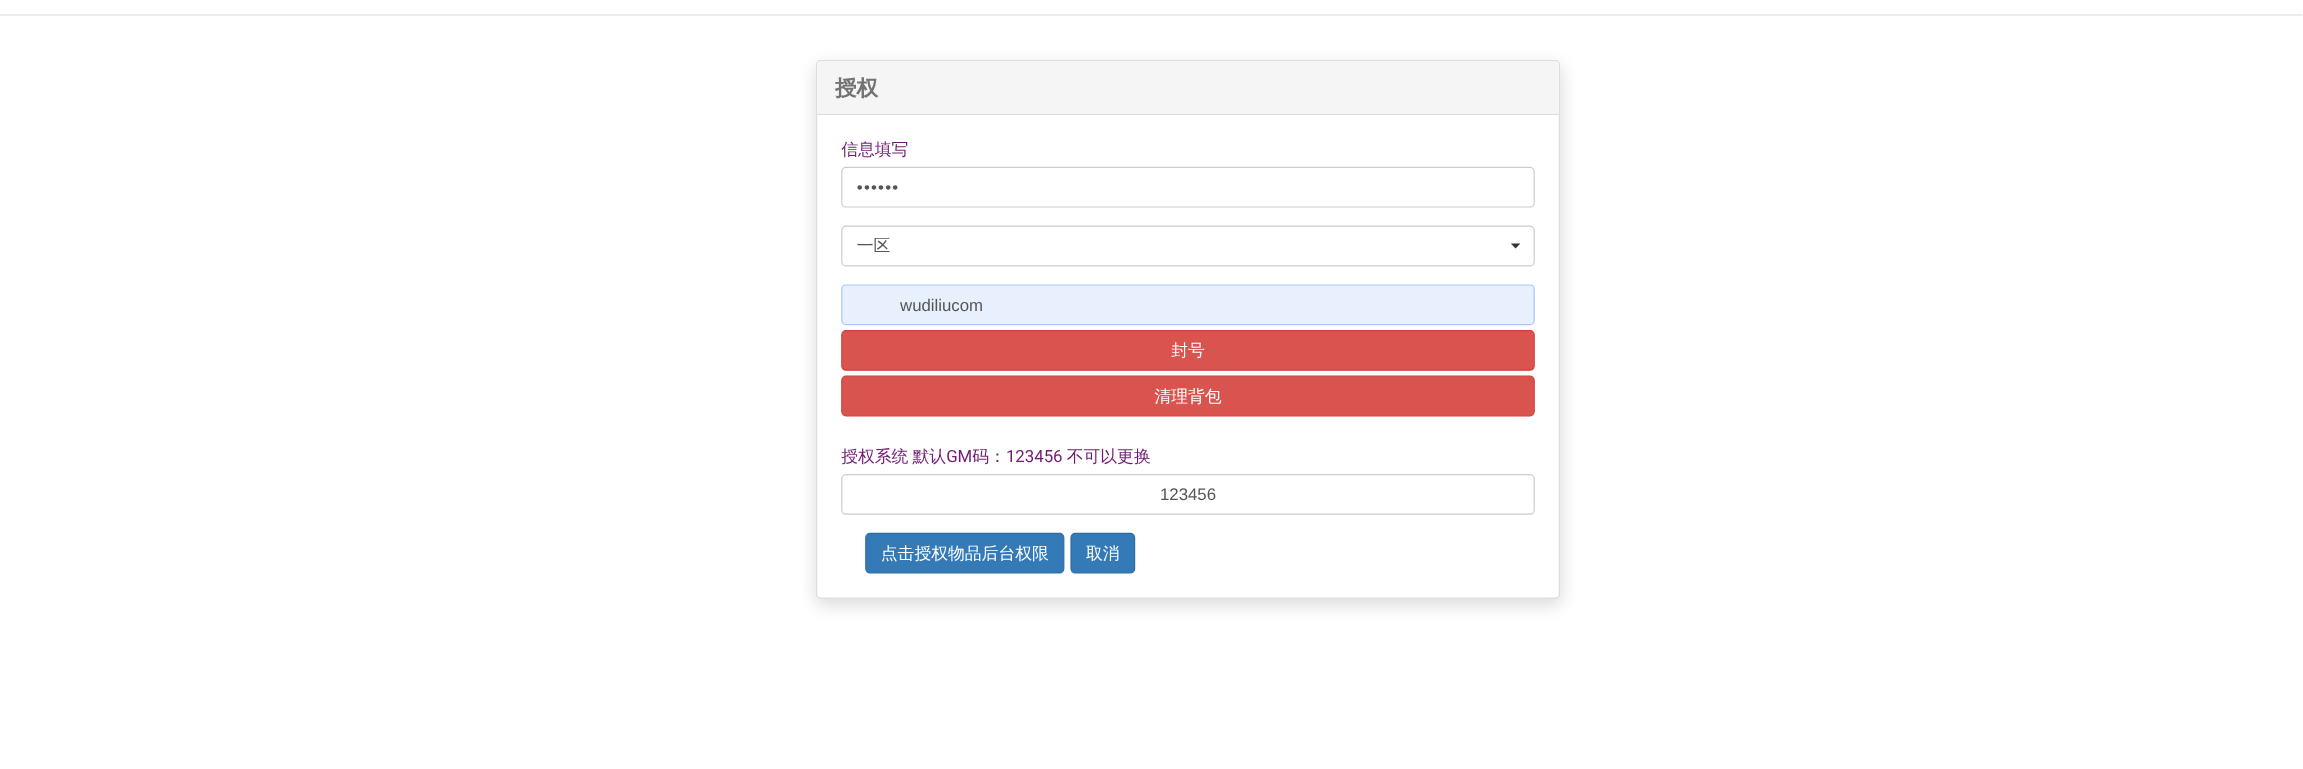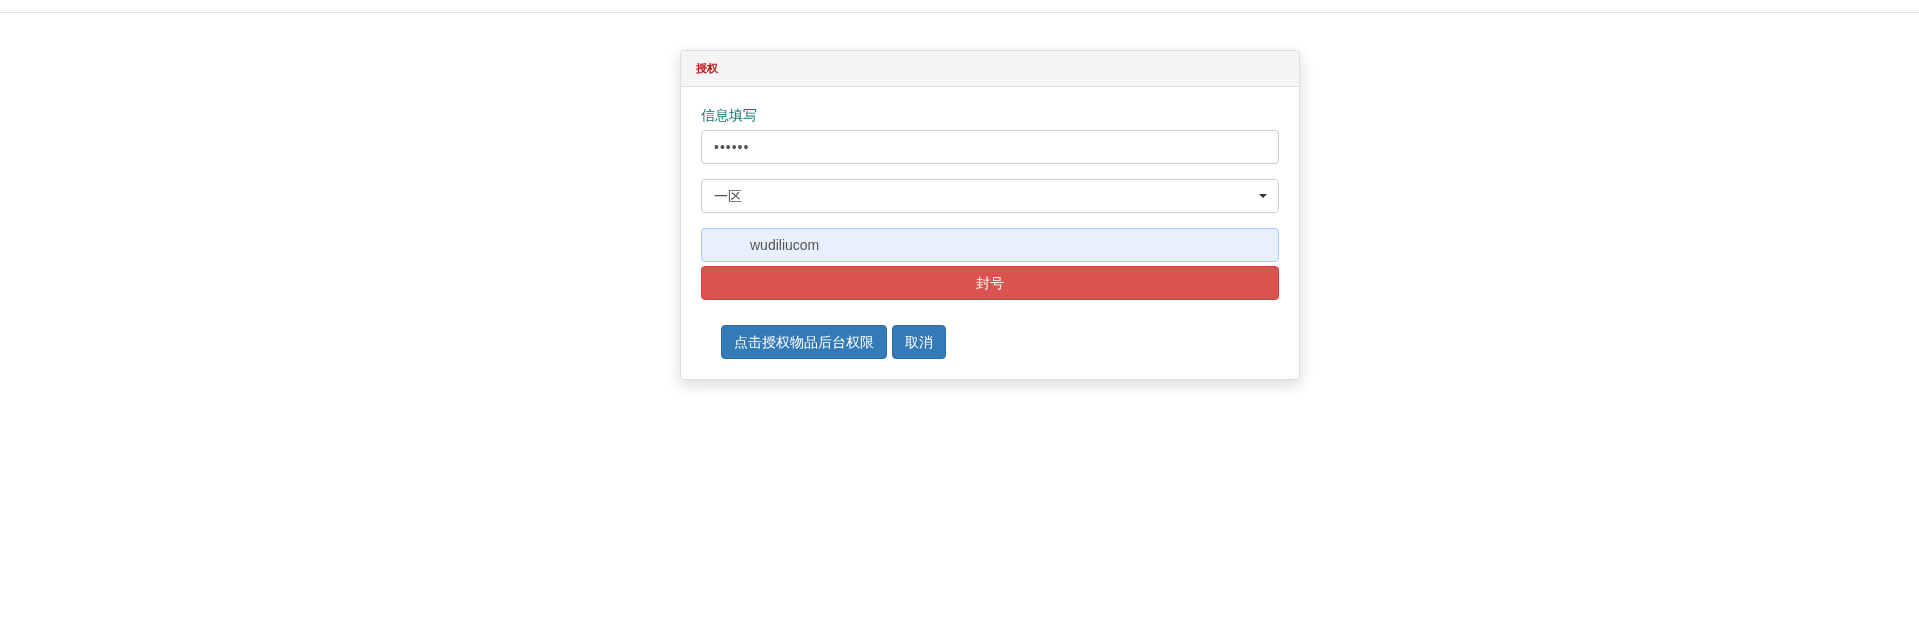--- a/index.html
+++ b/index.html
@@ -39,41 +39,41 @@
     
     .panel-header {
       background-color: #f5f5f5;
       border-bottom: 1px solid #ddd;
       padding: 10px 15px;
       border-top-left-radius: 4px;
       border-top-right-radius: 4px;
     }
     
     .panel-header h3 {
-      font-size: 11px;
+      font-size: 18px;
       font-weight: bold;
-      color: #b91c1c;
+      color: #737373;
     }
     
     .panel-body {
       padding: 20px;
     }
     
     .form-group {
       margin-bottom: 15px;
     }
     
     .form-group.tight {
       margin-bottom: 4px;
     }
     
     label {
       display: block;
       margin-bottom: 5px;
-      color: #0f766e;
+      color: #701a75;
       font-weight: normal;
       font-size: 14px;
     }
     
     .form-control {
       display: block;
       width: 100%;
       height: 34px;
       padding: 6px 12px;
       font-size: 14px;
@@ -190,22 +190,27 @@
         <span class="select-caret"></span>
       </div>
     </div>
 
     <div class="form-group tight">
       <input type="text" class="form-control highlighted" value="wudiliucom" style="">
     </div>
 
     <div class="button-stack">
       <button class="btn btn-danger btn-block">封号</button>
-    </div>
-
+      <button class="btn btn-danger btn-block">清理背包</button>
+    </div>
+
+    <div class="form-group">
+      <label>授权系统 默认GM码：123456 不可以更换</label>
+      <input type="text" class="form-control centered" value="123456" style="">
+    </div>
 
     <div class="footer-buttons">
       <button class="btn btn-primary">点击授权物品后台权限</button>
       <button class="btn btn-primary">取消</button>
     </div>
 
   </div>
 </div>
 
 </body></html>

